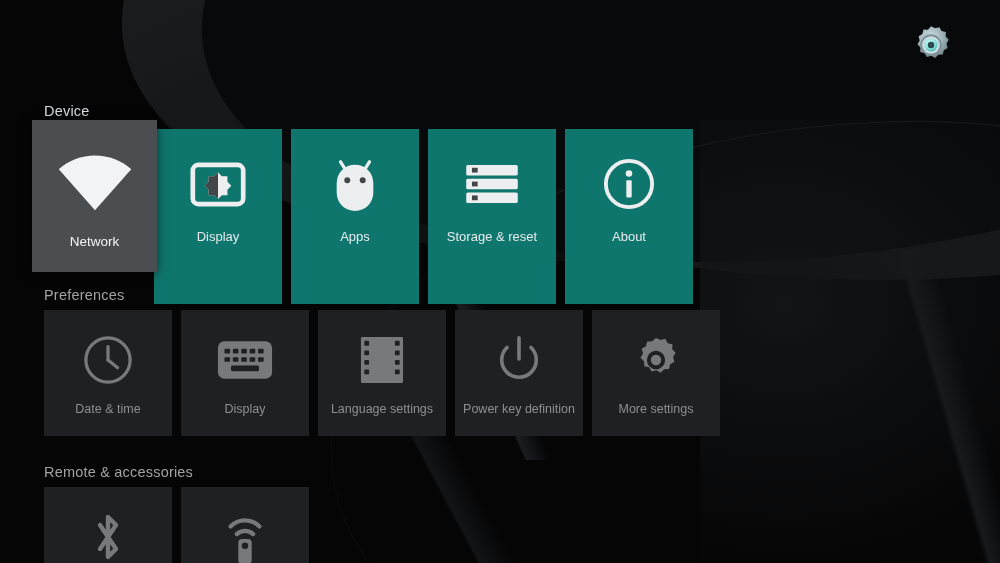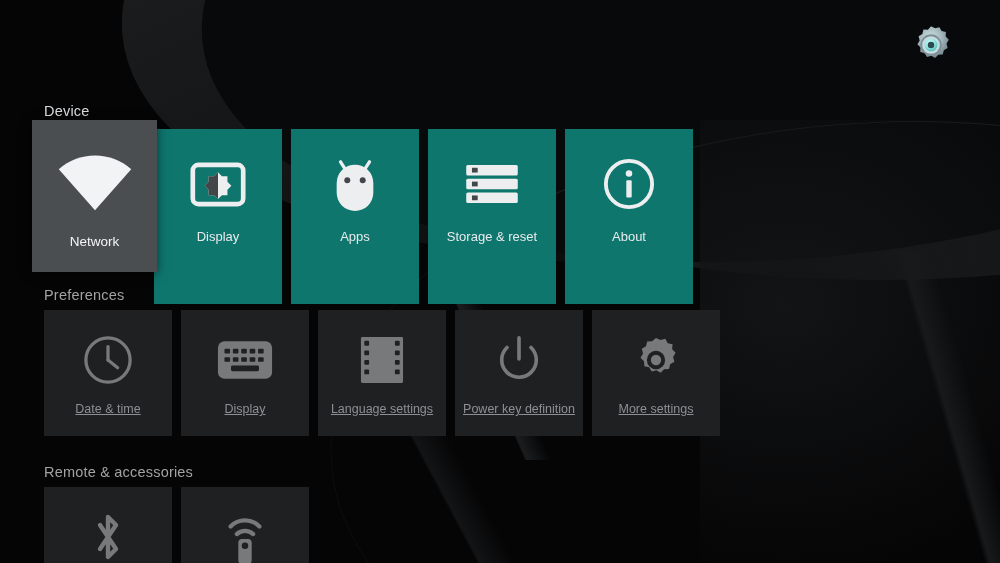--- a/index.html
+++ b/index.html
@@ -154,21 +154,20 @@
     height: 126px;
     padding-top: 24px;
     background: #1e2022;
   }
   .tile-pref .tile-icon { height: 52px; display: flex; align-items: center; justify-content: center; }
   .tile-pref .tile-label {
     margin-top: 16px;
     font-size: 12.5px;
     color: #8d9093;
     white-space: nowrap;
-    text-decoration: underline;
   }
 
   
   .tile-remote {
     height: 126px;
     padding-top: 24px;
     background: #1e2022;
   }
   .tile-remote .tile-icon { height: 52px; display: flex; align-items: center; justify-content: center; }
 

